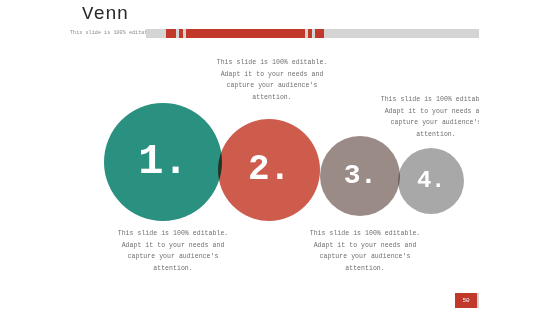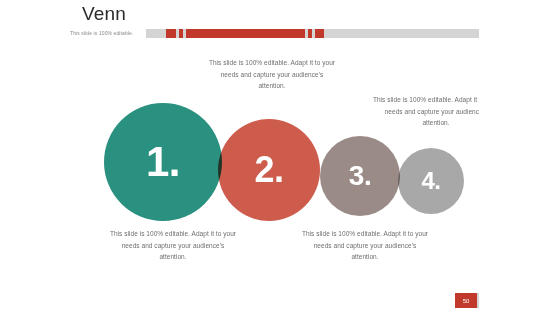--- a/index.html
+++ b/index.html
@@ -15,20 +15,21 @@
     position: relative;
   }
 
   #slide {
     position: absolute;
     left: 0; top: 0;
     width: 479px;
     height: 315px;
     background: #ffffff;
     overflow: hidden;
+    font-family: Liberation Mono, monospace;
   }
 
   
   #page-title {
     position: absolute;
     left: 82px;
     top: 2px;
     font-size: 19px;
     font-weight: 400;
     color: #2b2b2b;

